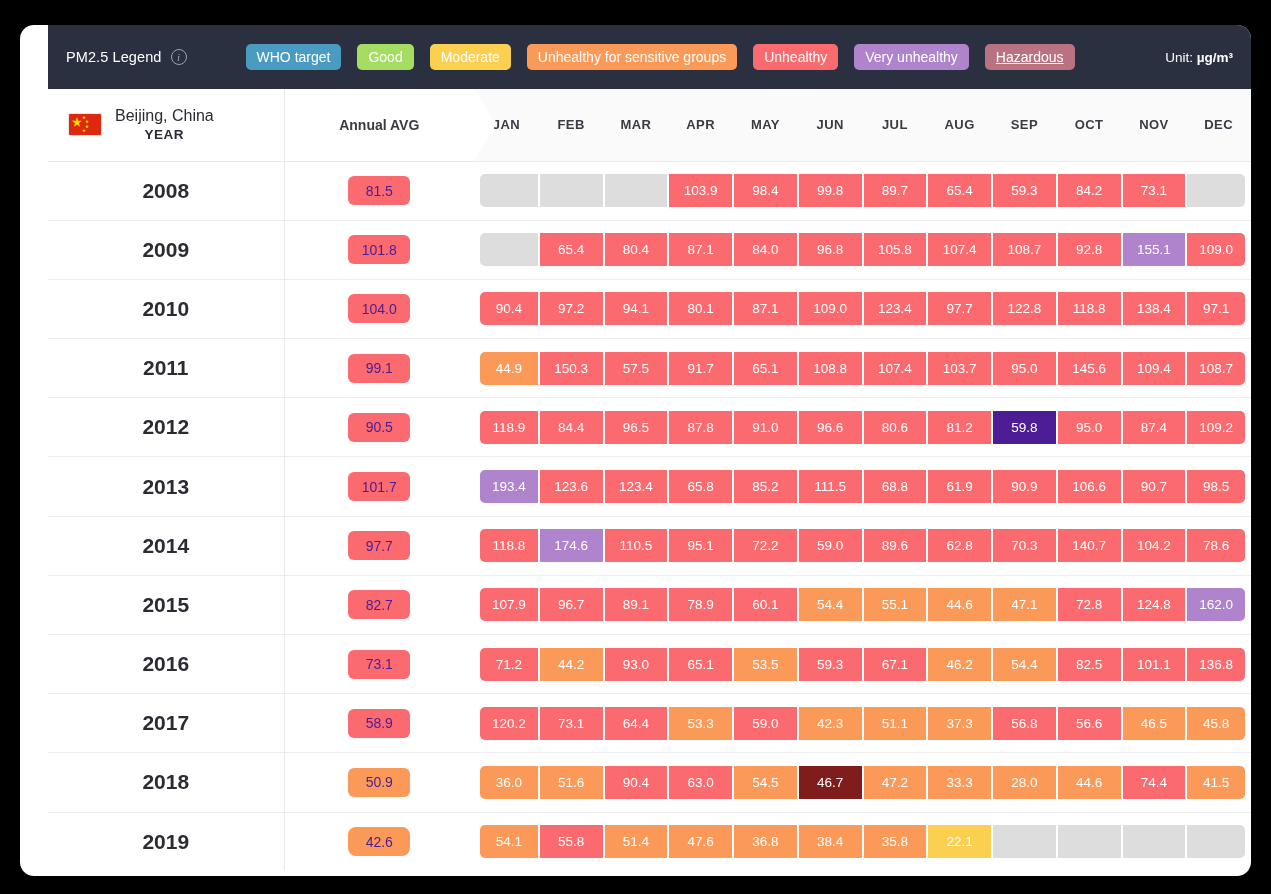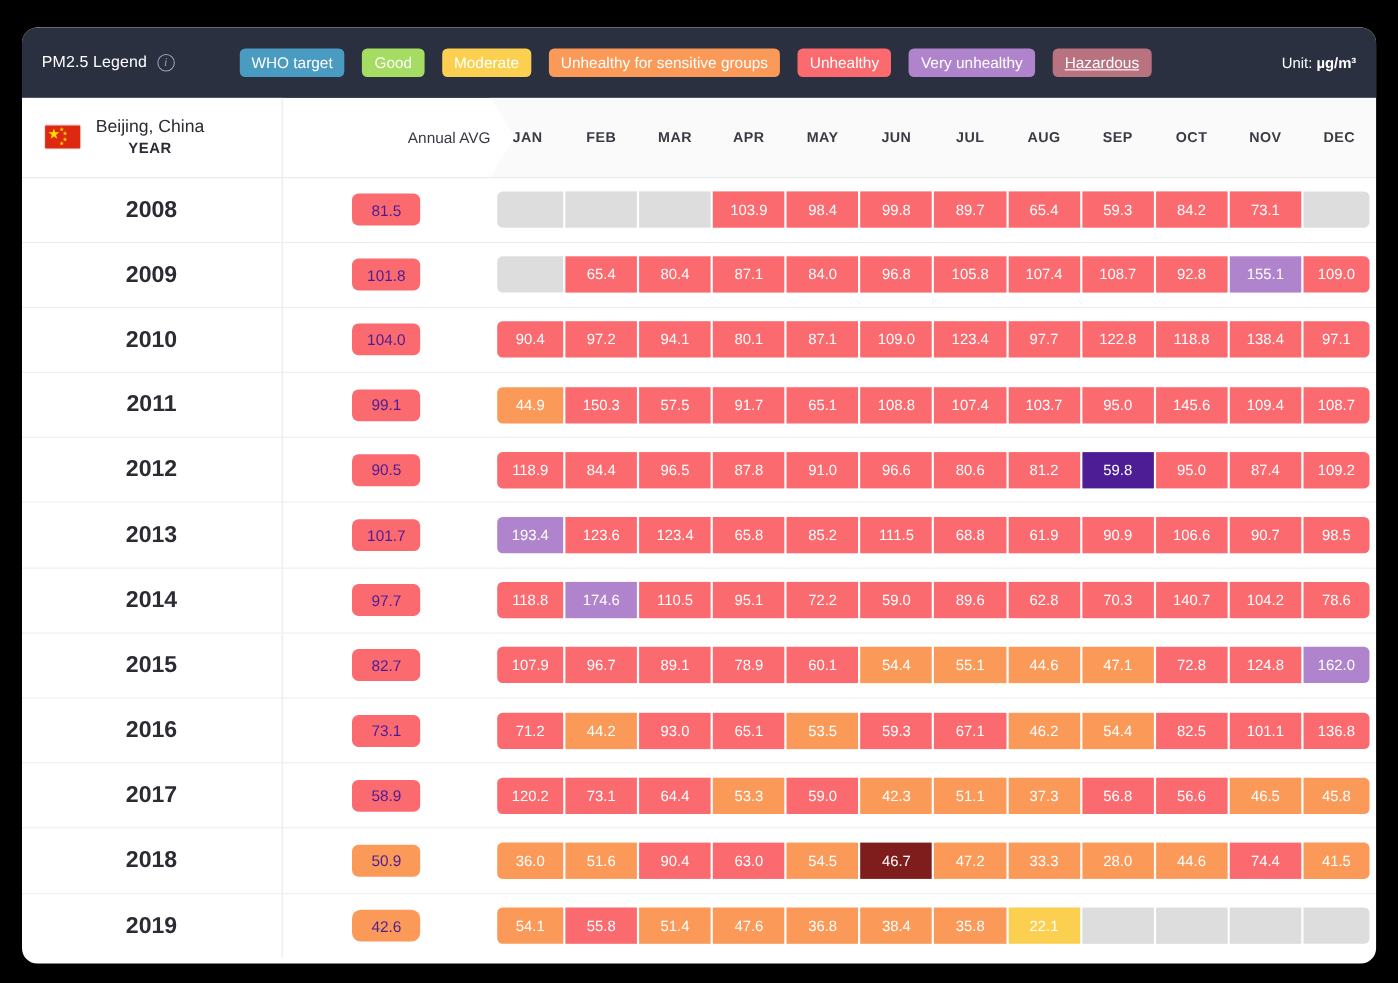--- a/index.html
+++ b/index.html
@@ -10,20 +10,21 @@
     overflow: hidden;
   }
   #card {
     position: absolute;
     left: 20px; top: 25px;
     width: 1231px; height: 851px;
     background: #ffffff;
     border-radius: 14px;
     overflow: hidden;
     box-shadow: 0 2px 14px rgba(0,0,0,.35);
+    padding-left: 28px;
   }
 
   
   #legend {
     height: 64px;
     background: #2a3040;
     display: flex;
     align-items: center;
     padding: 0 18px;
   }
@@ -107,22 +108,22 @@
   }
   .city-sub {
     font-size: 13.5px; color: #2b2b33; font-weight: 700;
     letter-spacing: .5px; text-align: center; line-height: 1.35;
   }
 
   .th-avg {
     width: 190px;
     position: relative;
     background: #ffffff;
-    font-size: 14px; color: #3a3a44; font-weight: 400;
-    text-align: right;
+    font-size: 14px; color: #3a3a44; font-weight: 700;
+    text-align: center;
   }
   .th-avg .arrow {
     position: absolute;
     right: -22px; top: 0;
     width: 22px; height: 100%;
     background: #ffffff;
     clip-path: polygon(0 0, 100% 50%, 0 100%);
     z-index: 2;
   }
   .th-month {

